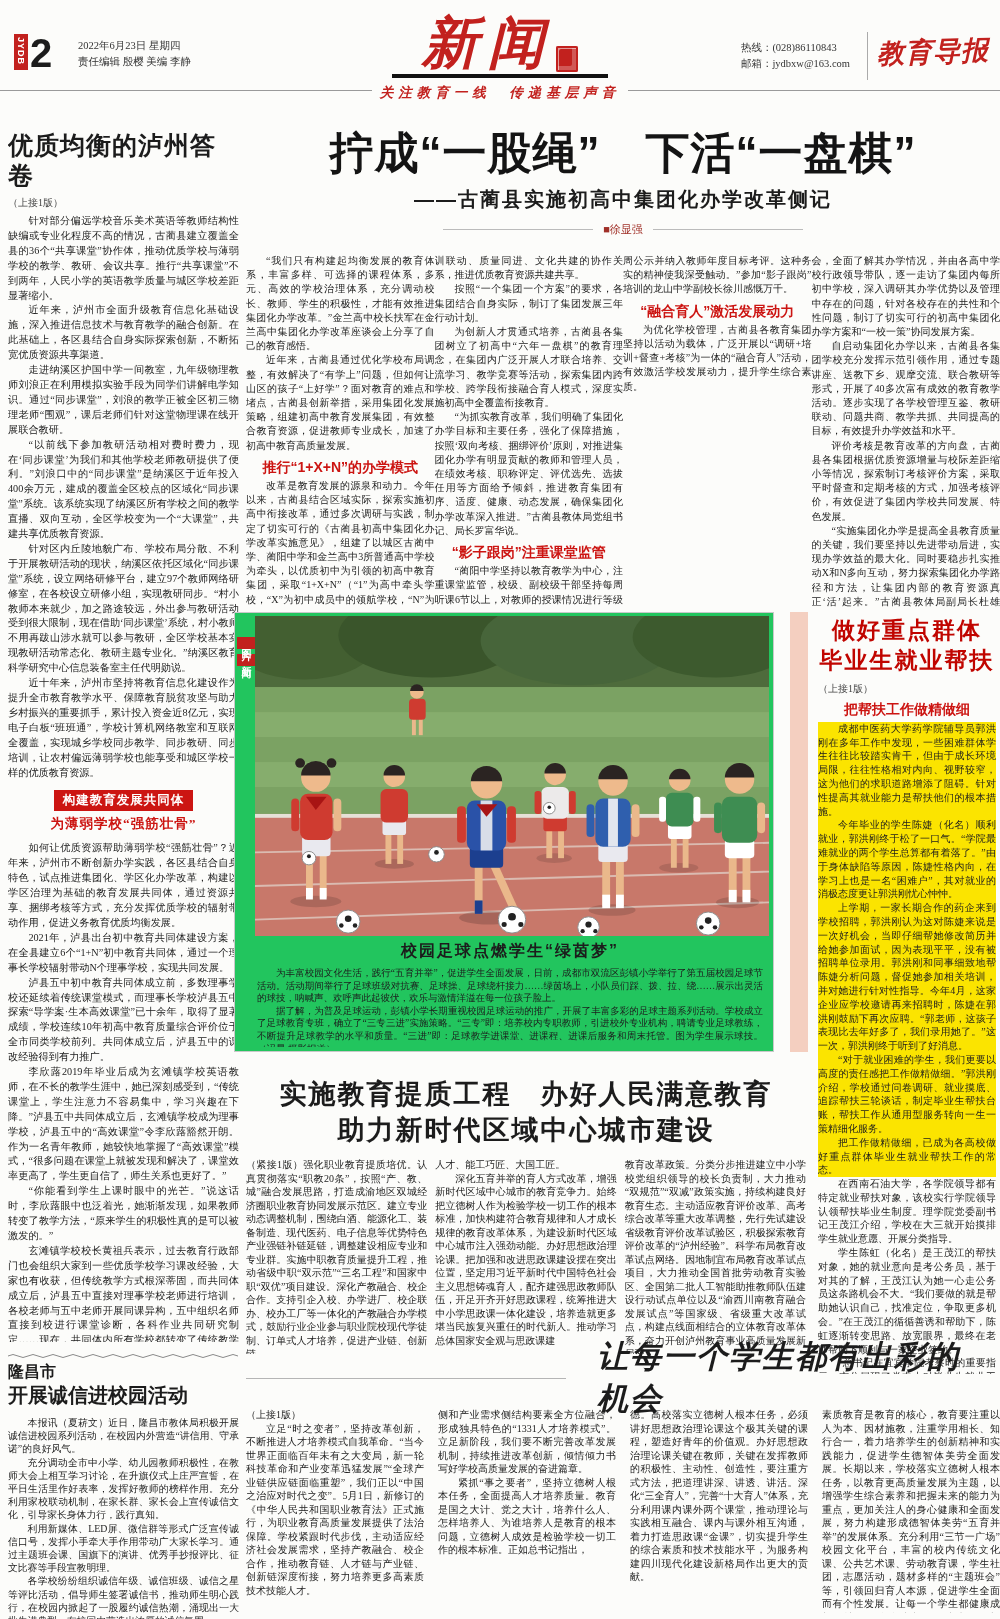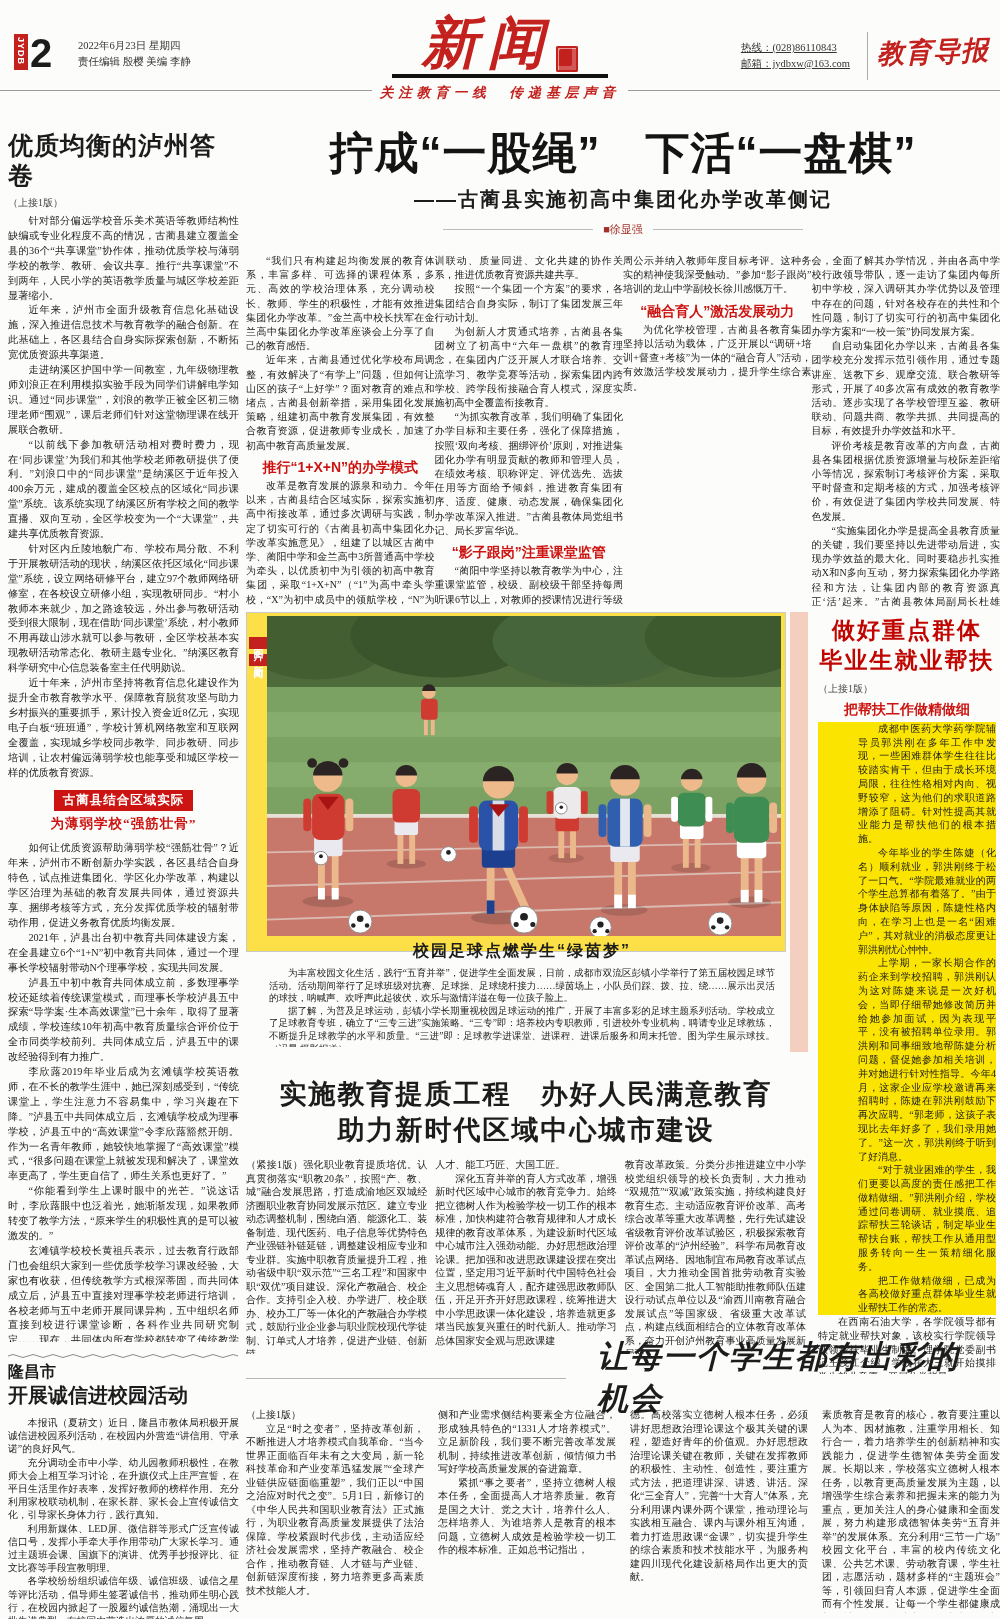--- a/index.html
+++ b/index.html
@@ -14,30 +14,30 @@
               padding:3px 2px;letter-spacing:1px;font-family:"Liberation Sans",sans-serif;height:30px;}
   .badge-num{font-size:40px;font-weight:900;line-height:38px;margin-left:2px;font-family:"Liberation Sans",sans-serif;}
   .dateblock{position:absolute;left:78px;top:38px;font-size:10.5px;line-height:16px;color:#333;}
   .masthead{position:absolute;left:372px;top:14px;width:256px;text-align:center;background:#fcfcfa;height:100px;}
   .mast-title{font-size:56px;font-weight:900;color:#c2211e;letter-spacing:10px;line-height:58px;
               font-family:"Liberation Serif",serif;font-style:italic;}
   .mast-seal{display:inline-block;vertical-align:bottom;width:22px;height:26px;background:#c2211e;border-radius:2px;
              margin-left:2px;box-shadow:inset 0 0 0 2px #c2211e, inset 3px 3px 0 0 rgba(255,255,255,.55), inset -6px -6px 0 0 rgba(255,255,255,.25);}
   .mast-rule{width:216px;height:4px;background:#111;margin:2px auto 6px;}
   .mast-slogan{color:#c2211e;font-weight:bold;font-size:13.5px;letter-spacing:5px;font-style:italic;}
-  .contact{position:absolute;right:150px;top:40px;text-align:left;font-size:10.5px;line-height:16px;color:#333;text-decoration:underline;}
+  .contact{position:absolute;right:150px;top:40px;text-align:left;font-size:10.5px;line-height:16px;color:#333;}
   .vdiv{position:absolute;right:132px;top:32px;height:48px;border-left:1px solid #aaa;}
   .paper-logo{position:absolute;right:6px;top:34px;width:122px;color:#c2211e;font-weight:900;font-size:27px;
               font-style:italic;letter-spacing:1px;transform:rotate(-2deg);text-align:center;}
   
   .para{margin:0;text-indent:2em;text-align:justify;}
   .para.noindent{text-indent:0;}
   .para.sub{color:#cc1512;font-weight:bold;text-align:center;text-indent:0;margin:7px 0 5px;
             font-family:"Liberation Sans","DejaVu Sans",sans-serif;font-size:14px;}
-  .para.hl{background:#fbe400;padding-left:40px;}
+  .para.hl{background:#fbe400;}
   
   #left-col{position:absolute;left:8px;top:130px;width:231px;height:1212px;overflow:hidden;}
   .left-title{font-size:25px;font-weight:900;letter-spacing:1px;margin:0 0 6px;line-height:30px;}
   .continued{font-size:10px;color:#444;margin:0 0 4px;}
   #left-paras1,#left-paras2{font-size:10.2px;line-height:14.9px;}
   .left-subhead{text-align:center;margin:10px 0 8px;}
   .left-subhead .line1{background:#cc1512;color:#fff;font-weight:bold;padding:2px 9px;font-size:12.5px;
                        letter-spacing:1px;display:inline-block;font-family:"Liberation Sans",sans-serif;}
   .left-subhead .line2{color:#cc1512;font-weight:bold;font-size:13.5px;margin-top:4px;letter-spacing:1px;}
   #wavy{position:absolute;left:8px;top:1346px;width:231px;height:8px;}
@@ -47,21 +47,21 @@
   #integrity-paras{font-size:9.8px;line-height:13.2px;}
   
   #main-head{position:absolute;left:246px;top:128px;width:754px;height:120px;text-align:center;}
   .main-headline{font-size:44px;font-weight:900;letter-spacing:1px;margin:0;line-height:50px;color:#141414;}
   .main-deck{font-size:20px;font-weight:bold;letter-spacing:2px;margin:8px 0 0;}
   .byline{display:flex;align-items:center;justify-content:center;gap:10px;margin-top:9px;color:#a03028;font-size:11px;}
   .bl-line{width:150px;border-top:1px solid #bbb;}
   #main-cols{position:absolute;left:246px;top:254px;width:754px;height:354px;display:flex;gap:0;}
   #main-cols .col{flex:1;overflow:hidden;font-size:10px;line-height:14.2px;}
   
-  #photo-block{position:absolute;left:246px;top:612px;width:540px;height:340px;border:1px solid #c9c9c9;background:#fde047;box-sizing:border-box;}
+  #photo-block{position:absolute;left:234px;top:612px;width:540px;height:440px;border:1px solid #c9c9c9;background:#22c55e;box-sizing:border-box;}
   .pn-label{position:absolute;left:2px;top:24px;width:16px;}
   .pn-box{background:#c2211e;color:#fff;writing-mode:vertical-rl;font-size:10px;font-weight:bold;
           letter-spacing:2px;padding:4px 2px;margin-bottom:5px;font-family:"Liberation Sans",sans-serif;text-align:center;}
   .photo{position:absolute;left:20px;top:3px;width:514px;height:320px;}
   .caption{position:absolute;left:22px;top:328px;width:506px;height:106px;overflow:hidden;}
   .cap-title{text-align:center;font-size:16px;font-weight:900;letter-spacing:2px;margin:0 0 5px;
              font-family:"Liberation Sans","DejaVu Sans",sans-serif;}
   #caption-paras{font-size:9.5px;line-height:12.6px;}
   #peach-strip{position:absolute;left:790px;top:612px;width:18px;height:440px;background:#f4cfc0;}
   
@@ -116,21 +116,21 @@
     <p class="continued">（上接1版）</p>
     <div id="left-paras1">
         <p class="para">针对部分偏远学校音乐美术英语等教师结构性缺编或专业化程度不高的情况，古蔺县建立覆盖全县的36个“共享课堂”协作体，推动优质学校与薄弱学校的教学、教研、会议共享。推行“共享课堂”不到两年，人民小学的英语教学质量与城区学校差距显著缩小。</p>
         <p class="para">近年来，泸州市全面升级教育信息化基础设施，深入推进信息技术与教育教学的融合创新。在此基础上，各区县结合自身实际探索创新，不断拓宽优质资源共享渠道。</p>
         <p class="para">走进纳溪区护国中学一间教室，九年级物理教师刘浪正在利用模拟实验手段为同学们讲解电学知识。通过“同步课堂”，刘浪的教学正被全区初三物理老师“围观”，课后老师们针对这堂物理课在线开展联合教研。</p>
         <p class="para">“以前线下参加教研活动相对费时费力，现在‘同步课堂’为我们和其他学校老师教研提供了便利。”刘浪口中的“同步课堂”是纳溪区于近年投入400余万元，建成的覆盖全区校点的区域化“同步课堂”系统。该系统实现了纳溪区所有学校之间的教学直播、双向互动，全区学校变为一个“大课堂”，共建共享优质教育资源。</p>
         <p class="para">针对区内丘陵地貌广布、学校布局分散、不利于开展教研活动的现状，纳溪区依托区域化“同步课堂”系统，设立网络研修平台，建立97个教师网络研修室，在各校设立研修小组，实现教研同步。“村小教师本来就少，加之路途较远，外出参与教研活动受到很大限制，现在借助‘同步课堂’系统，村小教师不用再跋山涉水就可以参与教研，全区学校基本实现教研活动常态化、教研主题专业化。”纳溪区教育科学研究中心信息装备室主任代明勋说。</p>
         <p class="para">近十年来，泸州市坚持将教育信息化建设作为提升全市教育教学水平、保障教育脱贫攻坚与助力乡村振兴的重要抓手，累计投入资金近8亿元，实现电子白板“班班通”，学校计算机网络教室和互联网全覆盖，实现城乡学校同步教学、同步教研、同步培训，让农村偏远薄弱学校也能享受和城区学校一样的优质教育资源。</p>
       </div>
     <div class="left-subhead">
-      <span class="line1">古蔺县结合区域实际</span>
+      <span class="line1">构建教育发展共同体</span>
       <div class="line2">为薄弱学校“强筋壮骨”</div>
     </div>
     <div id="left-paras2">
         <p class="para">如何让优质资源帮助薄弱学校“强筋壮骨”？近年来，泸州市不断创新办学实践，各区县结合自身特色，试点推进集团化、学区化办学改革，构建以学区治理为基础的教育发展共同体，通过资源共享、捆绑考核等方式，充分发挥优质学校的辐射带动作用，促进义务教育优质均衡发展。</p>
         <p class="para">2021年，泸县出台初中教育共同体建设方案，在全县建立6个“1+N”初中教育共同体，通过一个理事长学校辐射带动N个理事学校，实现共同发展。</p>
         <p class="para">泸县五中初中教育共同体成立前，多数理事学校还延续着传统课堂模式，而理事长学校泸县五中探索“导学案·生本高效课堂”已十余年，取得了显著成绩，学校连续10年初高中教育质量综合评价位于全市同类学校前列。共同体成立后，泸县五中的课改经验得到有力推广。</p>
         <p class="para">李欣蕗2019年毕业后成为玄滩镇学校英语教师，在不长的教学生涯中，她已深刻感受到，“传统课堂上，学生注意力不容易集中，学习兴趣在下降。”泸县五中共同体成立后，玄滩镇学校成为理事学校，泸县五中的“高效课堂”令李欣蕗豁然开朗。作为一名青年教师，她较快地掌握了“高效课堂”模式，“很多问题在课堂上就被发现和解决了，课堂效率更高了，学生更自信了，师生关系也更好了。”</p>
         <p class="para">“你能看到学生上课时眼中的光芒。”说这话时，李欣蕗眼中也泛着光，她渐渐发现，如果教师转变了教学方法，“原来学生的积极性真的是可以被激发的。”</p>
         <p class="para">玄滩镇学校校长黄祖兵表示，过去教育行政部门也会组织大家到一些优质学校学习课改经验，大家也有收获，但传统教学方式根深蒂固，而共同体成立后，泸县五中直接对理事学校老师进行培训，各校老师与五中老师开展同课异构，五中组织名师直接到校进行课堂诊断，各科作业共同研究制定……现在，共同体内所有学校都转变了传统教学方式，教学质量明显提升，共同体内两所理事学校获评市教育教学质量综合评价“进步学校”和“优秀学校”。</p>
       </div>

